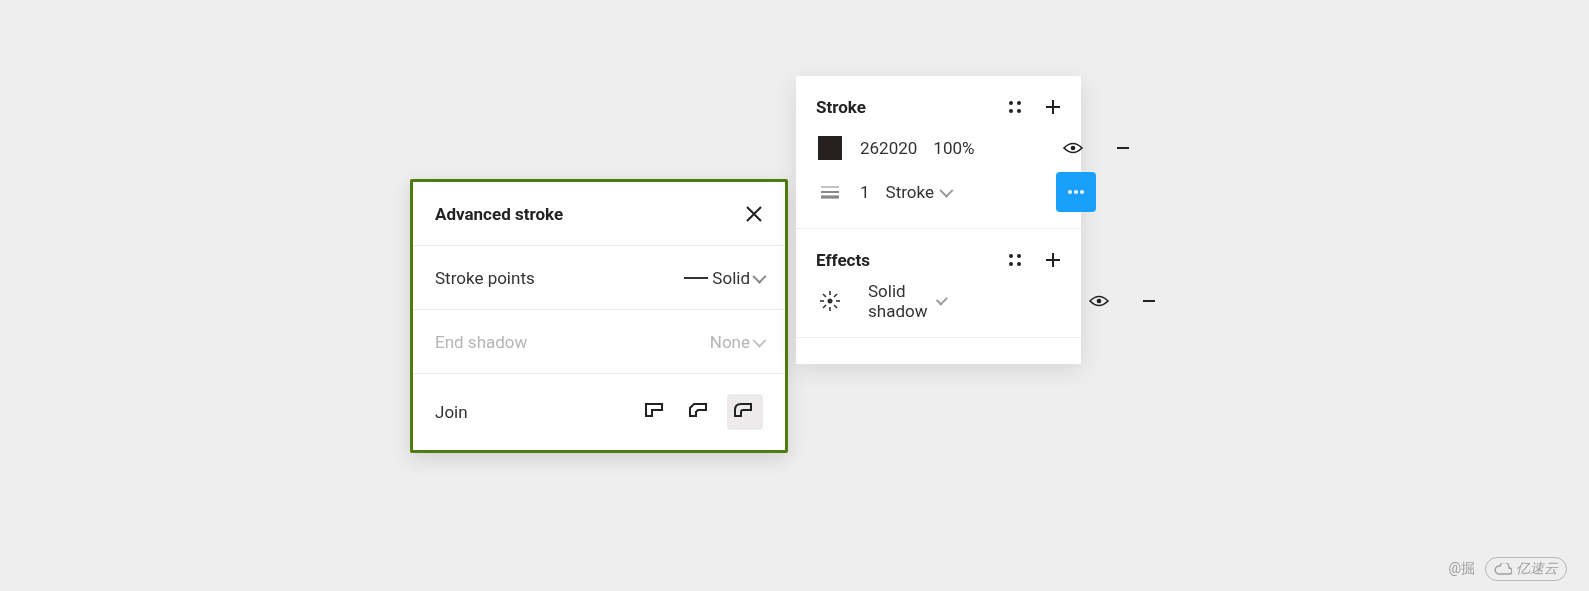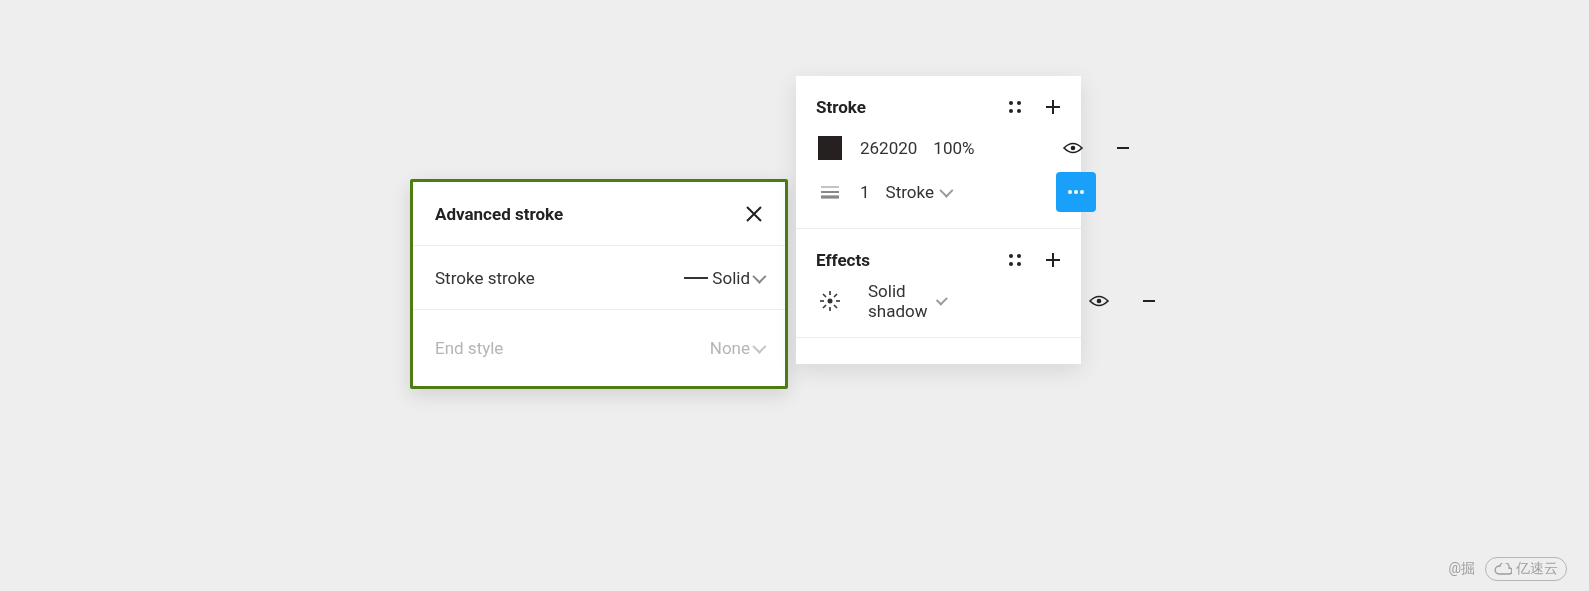--- a/index.html
+++ b/index.html
@@ -122,58 +122,78 @@
     display: flex;
     align-items: center;
     gap: 10px;
     color: #9e9e9e;
     font-size: 14px;
   }
   .watermark .pill {
     border: 1.5px solid #b5b5b5;
     border-radius: 14px;
     padding: 2px 8px;
-    display: flex; align-items: center; gap: 4px;
+    display: flex; align-items: center; gap: 4px; font-style: italic;
   }
 </style>
 </head>
 <body>
 
 <div class="adv-panel">
 
   <div class="adv-row">
     <div class="adv-title">Advanced stroke</div>
     <div class="ico" style="color:#222;">
       <svg width="18" height="18" viewBox="0 0 18 18">
           <path d="M2 2 L16 16 M16 2 L2 16" stroke="currentColor" stroke-width="2" fill="none"></path>
         </svg>
     </div>
   </div>
 
   <div class="adv-row">
-    <div class="adv-label">Stroke stroke</div>
+    <div class="adv-label">Stroke points</div>
     <div class="adv-right" style="color:#333;">
       <span class="ico">
         <svg width="26" height="8" viewBox="0 0 26 8">
             <line x1="1" y1="4" x2="25" y2="4" stroke="currentColor" stroke-width="2"></line>
           </svg>
       </span>
       <span class="select-text">Solid</span>
       <span class="chev-down" style="color:#888;"></span>
     </div>
   </div>
 
   <div class="adv-row">
-    <div class="adv-label muted">End style</div>
+    <div class="adv-label muted">End shadow</div>
     <div class="adv-right" style="color:#b5b5b5;">
       <span class="select-text muted">None</span>
       <span class="chev-down" style="color:#c4c4c4;"></span>
     </div>
   </div>
 
+  <div class="adv-row">
+    <div class="adv-label">Join</div>
+    <div class="adv-right" style="gap:10px;">
+      <span class="ico" style="width:34px;height:34px;">
+        <svg width="28" height="28" viewBox="0 0 28 28">
+            <path d="M4 18 L4 6 L20 6 L20 12 L10 12 L10 18 Z" fill="none" stroke="#222" stroke-width="2"></path>
+          </svg>
+      </span>
+      <span class="ico" style="width:34px;height:34px;">
+        <svg width="28" height="28" viewBox="0 0 28 28">
+            <path d="M4 18 L4 10 L8 6 L20 6 L20 12 L12 12 L10 14 L10 18 Z" fill="none" stroke="#222" stroke-width="2"></path>
+          </svg>
+      </span>
+      <span class="ico" style="width:36px;height:36px;background:#eceaea;border-radius:4px;">
+        <svg width="28" height="28" viewBox="0 0 28 28">
+            <path d="M4 18 L4 12 Q4 6 10 6 L20 6 L20 12 L12 12 Q10 12 10 14 L10 18 Z" fill="none" stroke="#222" stroke-width="2"></path>
+          </svg>
+      </span>
+    </div>
+  </div>
 
 </div>
 
 <div class="inspector">
 
   <div class="section">
     <div class="section-header">
       <div class="section-title">Stroke</div>
       <div class="header-actions">
         <span class="ico" style="color:#222;">

